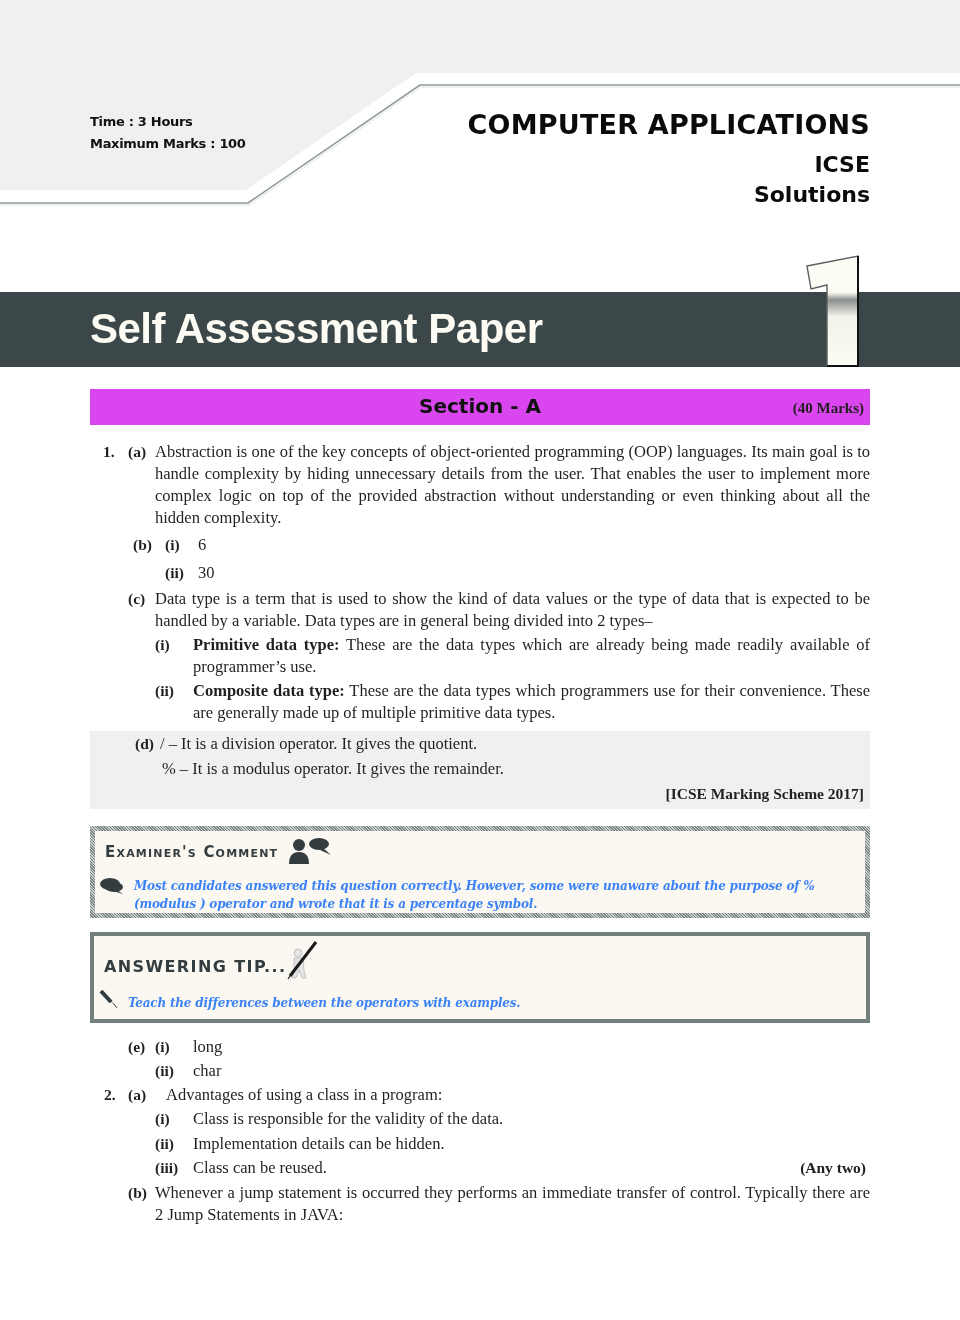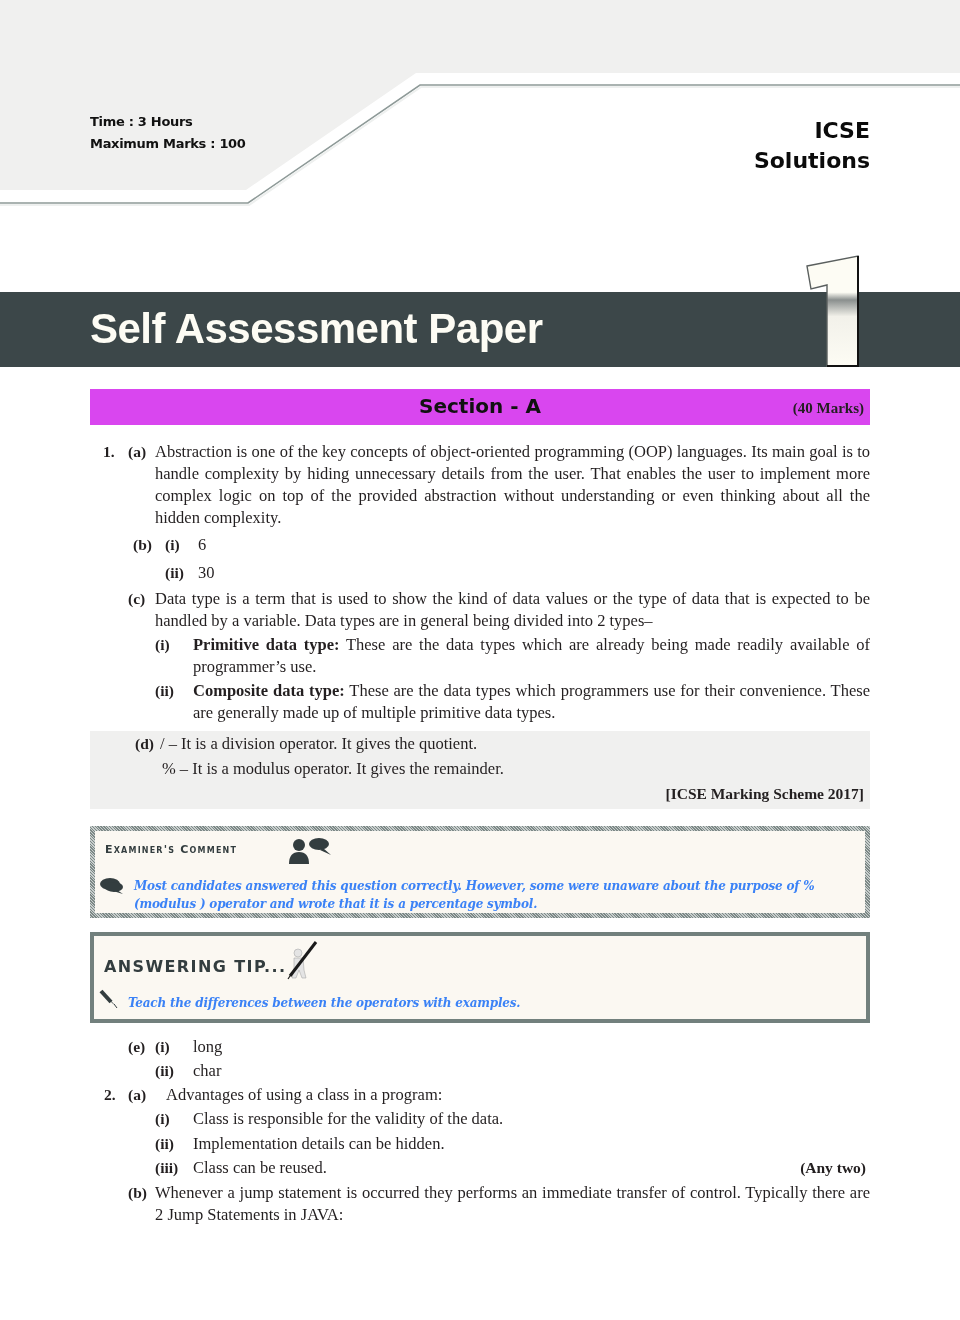--- a/index.html
+++ b/index.html
@@ -25,39 +25,40 @@
   .just { text-align:justify; text-align-last:left; }
   .b { font-weight:bold; }
   .lbl { position:absolute; font-weight:bold; font-size:15.5px; line-height:22px; }
   .shade { position:absolute; left:90px; top:731px; width:780px; height:78px; background:#f0f0ef; }
   .comment-box { position:absolute; left:90px; top:826px; width:780px; height:92px; box-sizing:border-box;
                  background:#fbf8f2; border:5px solid #8c9593;
                  border-image: repeating-linear-gradient(45deg,#7c8886 0 1px,#c8cecd 1px 2px) 5; }
   .tip-box { position:absolute; left:90px; top:932px; width:780px; height:91px; box-sizing:border-box;
              background:#fbf8f2; border:4px solid #72807d; }
   .box-head { position:absolute; font-family:"DejaVu Sans", sans-serif; font-weight:bold; color:#333d3f;
-              font-size:11px; letter-spacing:0.8px; }
+              font-size:15px; letter-spacing:0.8px; }
   .script { position:absolute; font-family:"DejaVu Serif", serif; font-style:italic; font-weight:bold;
             font-size:12px; line-height:18px; color:#3b82f6; letter-spacing:-0.2px; }
 </style>
 </head>
 <body>
 
 <svg class="hdr-svg" width="960" height="215" viewBox="0 0 960 215">
   <polygon points="0,0 960,0 960,73 416,73 246,190 0,190" fill="#f0f0ef"></polygon>
   <polyline points="0,203 248,203 420,85 960,85" fill="none" stroke="#8e9a98" stroke-width="1.6"></polyline>
   <polyline points="0,205 249,205 421,87 960,87" fill="none" stroke="#eef0ef" stroke-width="2"></polyline>
 </svg>
 
 <div class="meta">
   <div>Time : 3 Hours</div>
   <div>Maximum Marks : 100</div>
 </div>
 
 <div class="subject">
+  <div class="s1">COMPUTER APPLICATIONS</div>
   <div class="s2">ICSE</div>
   <div class="s3">Solutions</div>
 </div>
 
 <div class="banner"></div>
 <div class="banner-title">Self Assessment Paper</div>
 <svg class="paper-num" width="70" height="115" viewBox="0 0 70 115">
   <defs>
     <linearGradient id="ng" x1="0" y1="0" x2="0" y2="1">
       <stop offset="0" stop-color="#fdfcf4"></stop>

